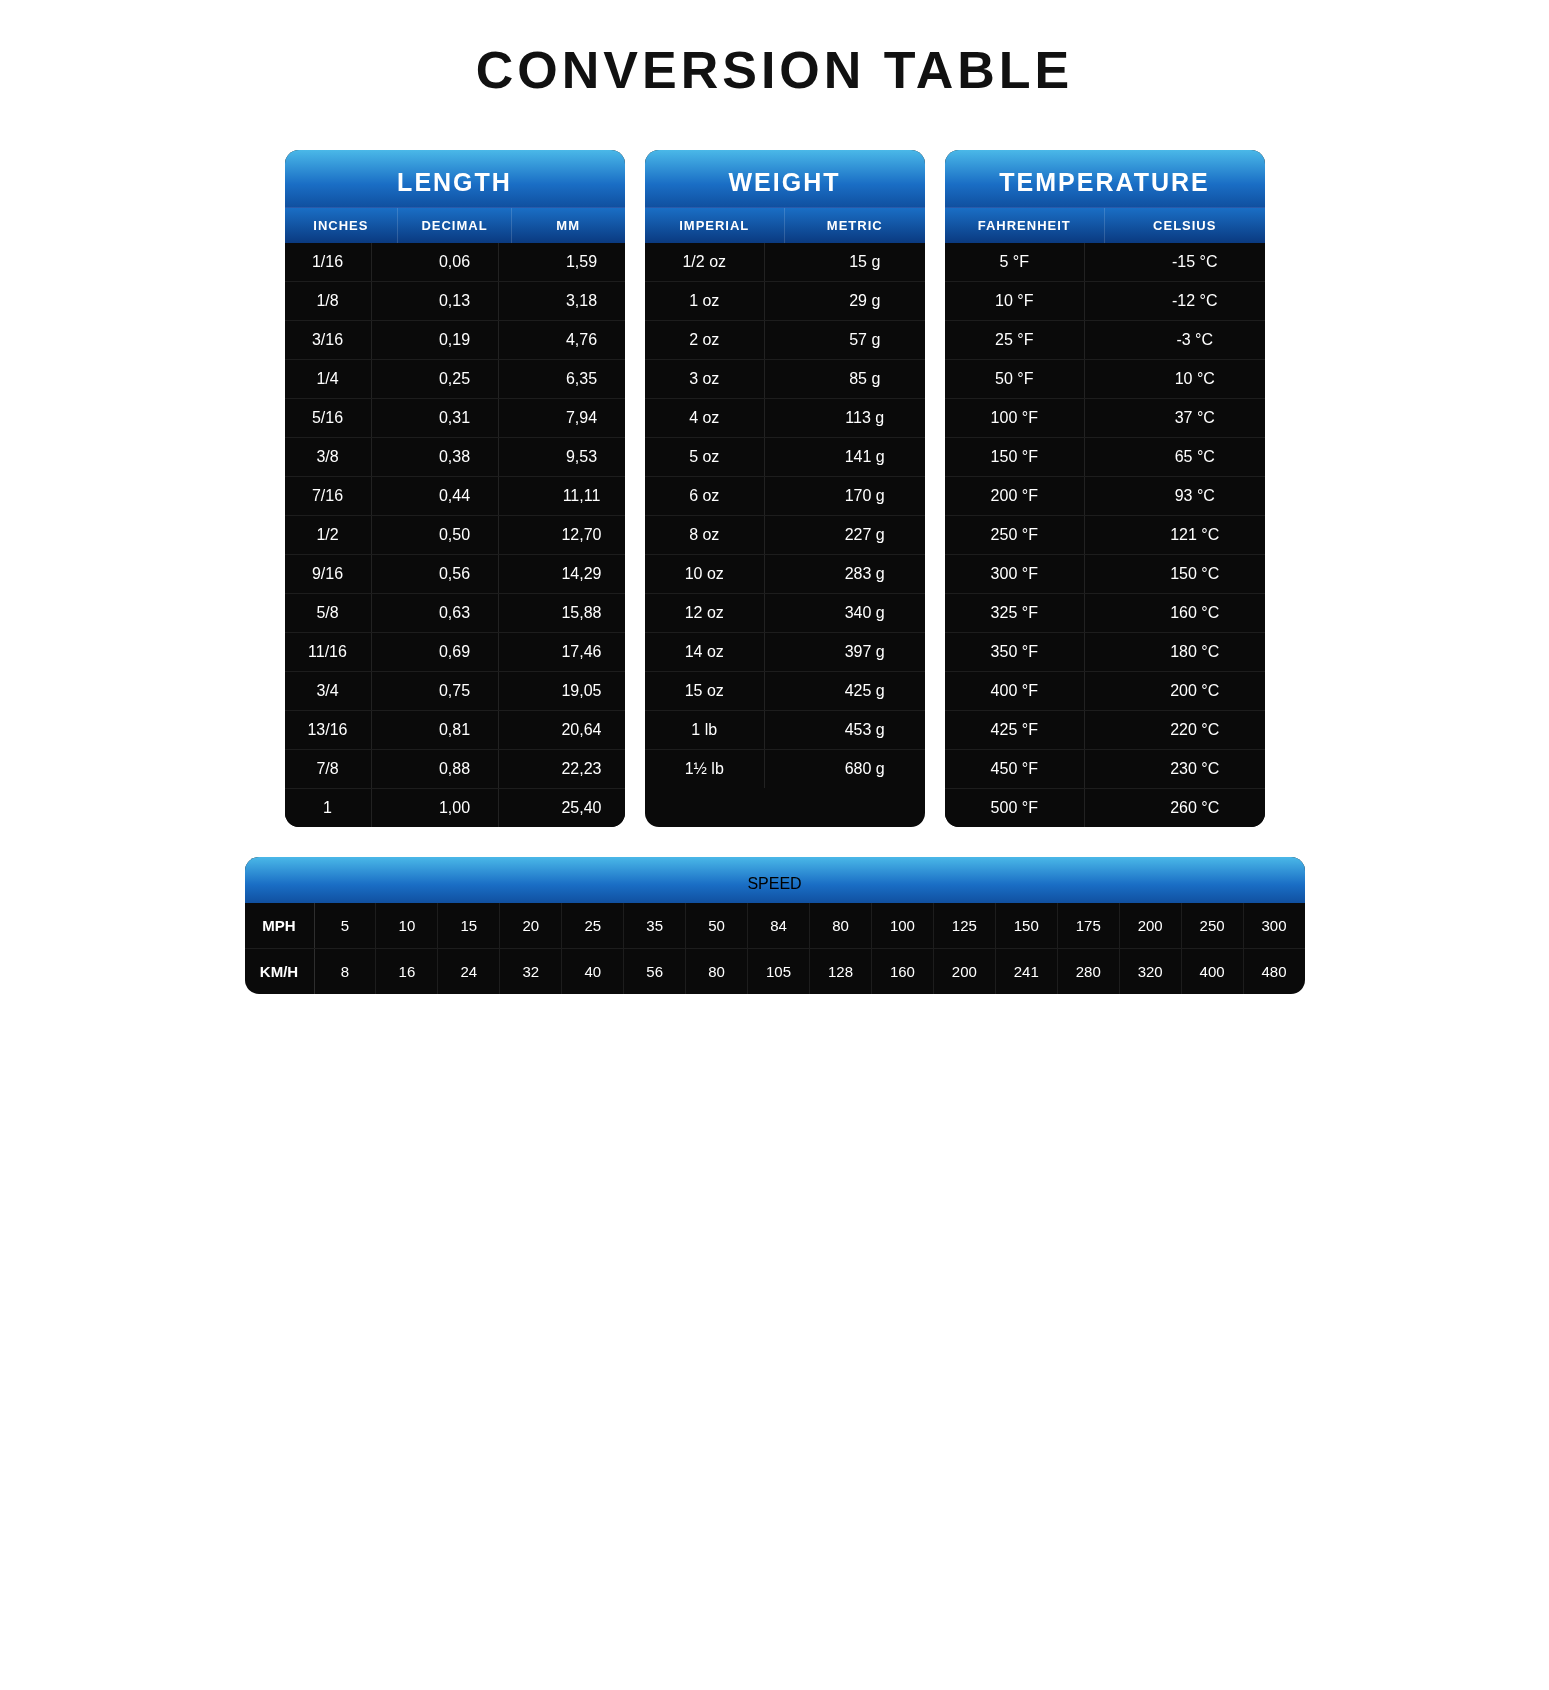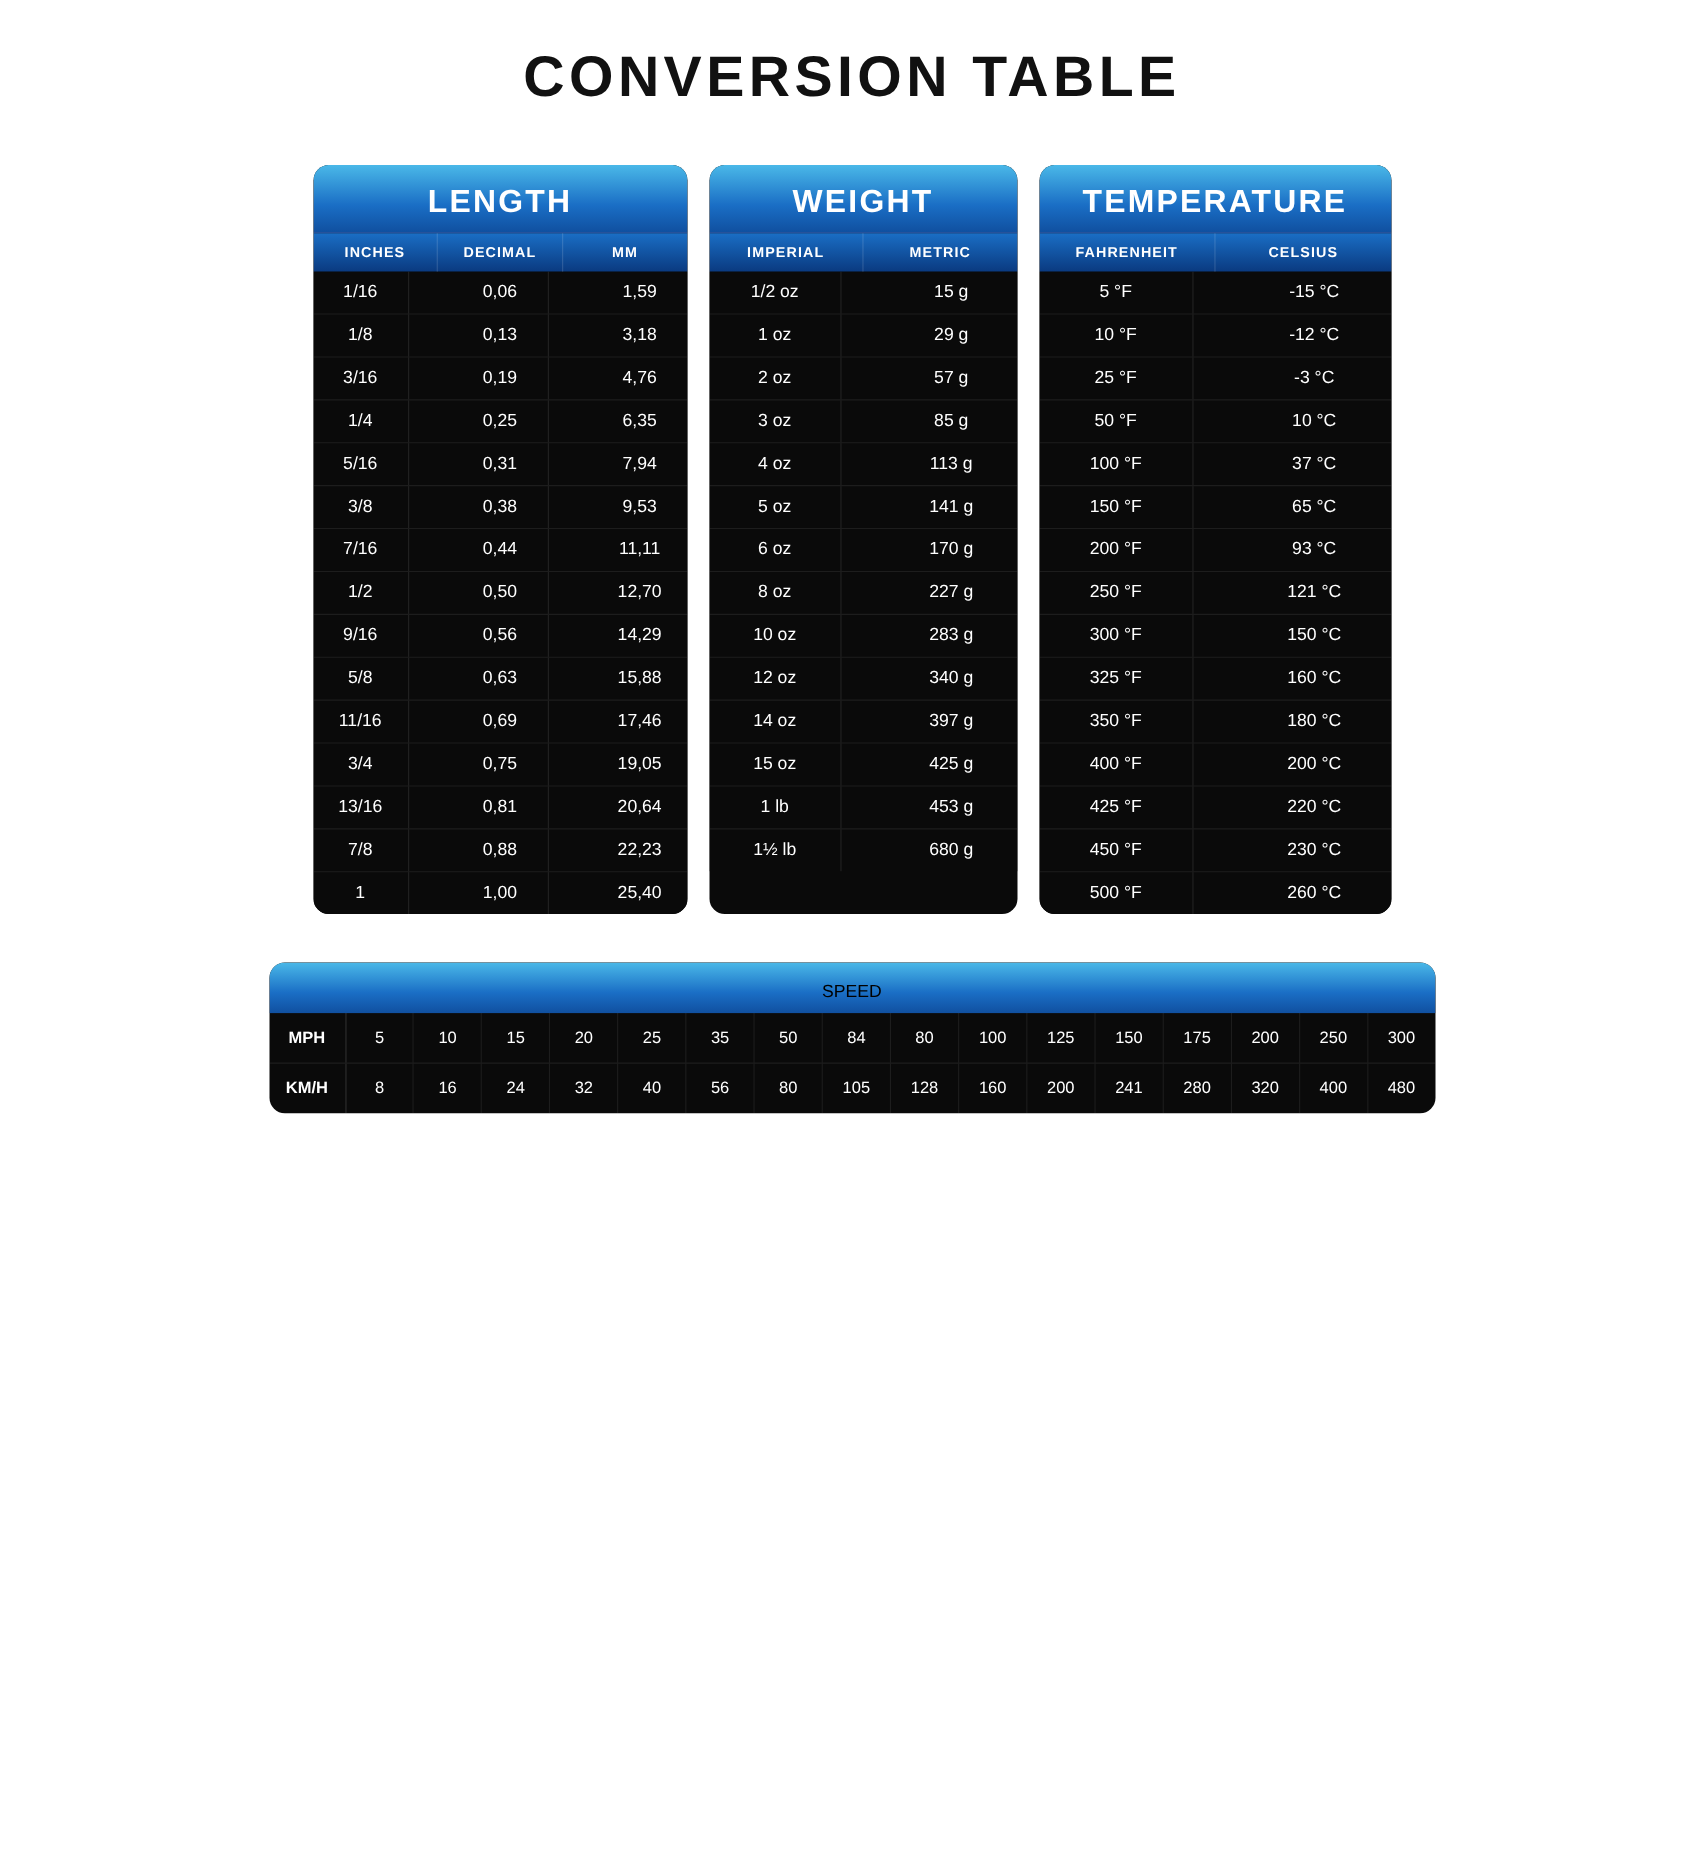--- a/index.html
+++ b/index.html
@@ -37,21 +37,21 @@
       min-width: 340px;
     }
 
     .table-header-top {
       background: linear-gradient(180deg, #4ab8e8 0%, #1a6ec5 60%, #1050a0 100%);
       text-align: center;
       padding: 18px 10px 10px;
     }
 
     .table-header-top .section-title {
-      font-size: 29px;
+      font-size: 25px;
       font-weight: 900;
       color: #ffffff;
       letter-spacing: 2px;
     }
 
     .col-headers {
       display: flex;
       background: linear-gradient(180deg, #1a6ec5 0%, #0a3a80 100%);
       border-top: 1px solid #2a5aaa;
     }
@@ -130,21 +130,20 @@
       font-size: 15px;
       color: #ffffff;
       padding: 14px 2px;
       border-right: 1px solid rgba(255,255,255,0.08);
     }
     .speed-cell:last-child { border-right: none; }
 
     .bottom-row {
       display: flex;
       justify-content: flex-end;
-      margin-top: 14px;
     }
   </style>
 </head>
 <body>
 
 <h1 class="page-title">CONVERSION TABLE</h1>
 
 <div class="tables-row">
 
   <div class="table-block">

